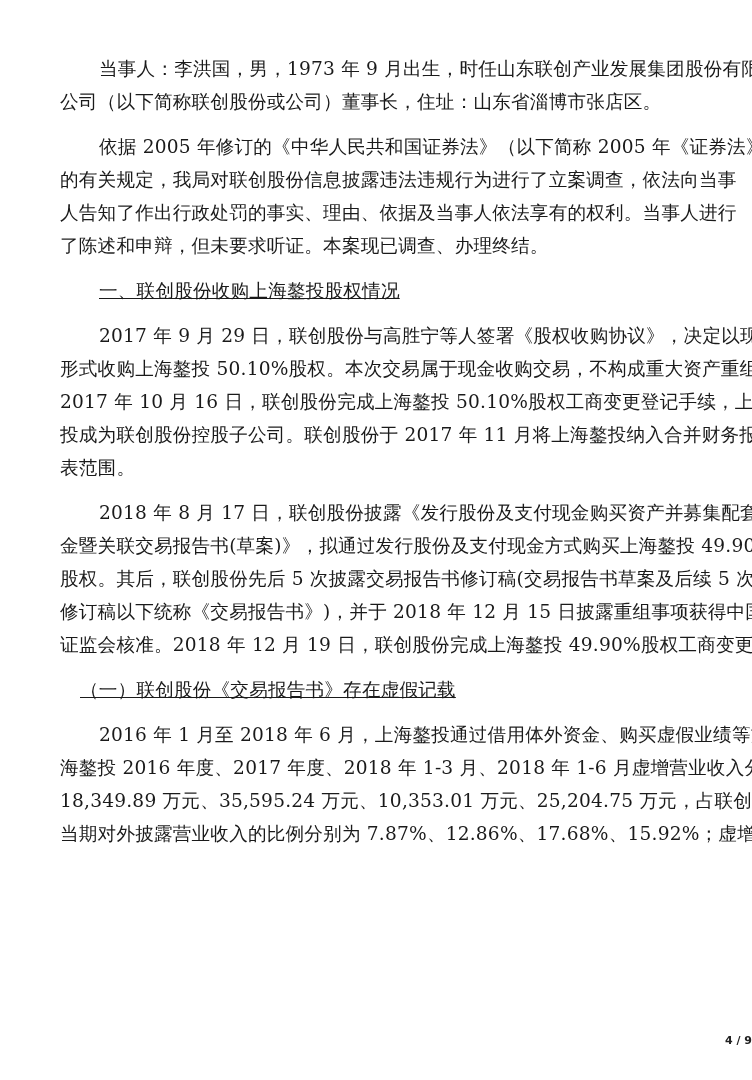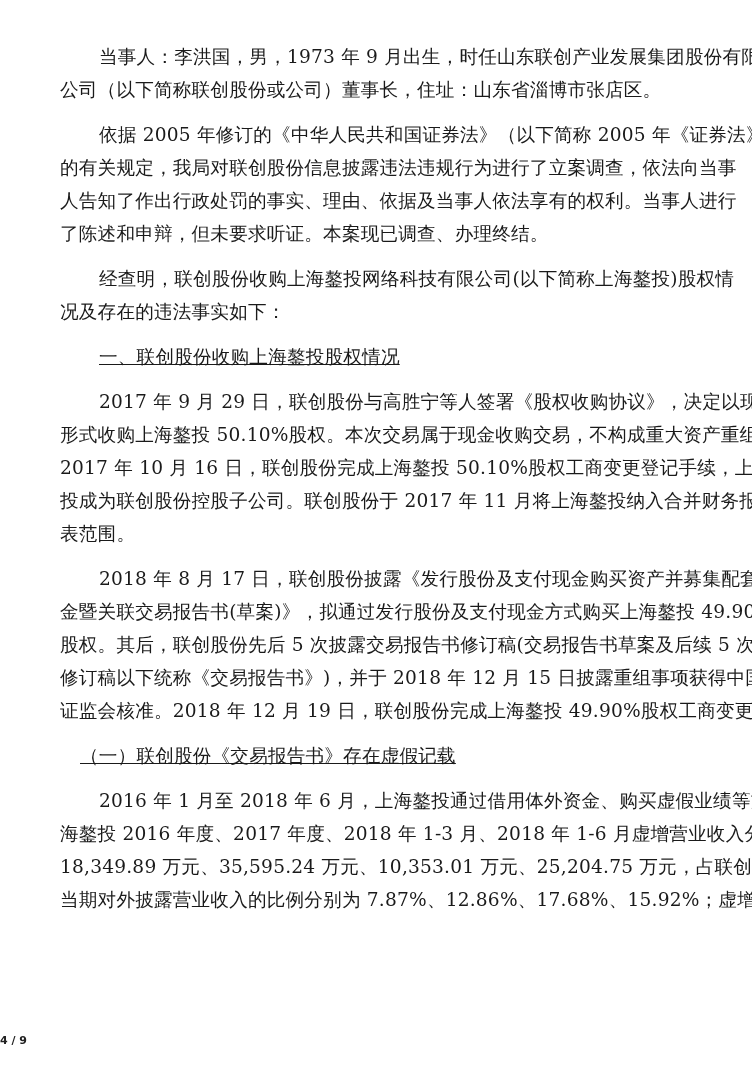--- a/index.html
+++ b/index.html
@@ -15,21 +15,21 @@
       font-family: "DejaVu Serif", "Liberation Serif", serif;
       color: #1a1a1a;
     }
     .page {
       position: absolute;
       left: 60px;
       top: 40px;
       width: 612px;
     }
     .para {
-      margin: 0 0 12px 0;
+      margin: 12px 0 12px 0;
     }
     .line {
       display: block;
       height: 33px;
       line-height: 33px;
       font-size: 18.6px;
       white-space: nowrap;
       text-align: justify;
       text-align-last: justify;
       letter-spacing: 0.2px;
@@ -42,21 +42,21 @@
     }
     .heading .line {
       text-align-last: left;
       text-decoration: underline;
     }
     .footer {
       position: absolute;
       left: 0;
       width: 752px;
       top: 1034px;
-      text-align: left;
+      text-align: right;
       font-family: "DejaVu Sans", "Liberation Sans", sans-serif;
       font-weight: bold;
       font-size: 11px;
       color: #222;
     }
   </style>
 </head>
 <body>
 
 <div class="page">
@@ -66,24 +66,20 @@
     <span class="line last">公司（以下简称联创股份或公司）董事长，住址：山东省淄博市张店区。</span>
   </div>
 
   <div class="para">
     <span class="line indent">依据 2005 年修订的《中华人民共和国证券法》（以下简称 2005 年《证券法》）</span>
     <span class="line">的有关规定，我局对联创股份信息披露违法违规行为进行了立案调查，依法向当事</span>
     <span class="line">人告知了作出行政处罚的事实、理由、依据及当事人依法享有的权利。当事人进行</span>
     <span class="line last">了陈述和申辩，但未要求听证。本案现已调查、办理终结。</span>
   </div>
 
-  <div class="para">
-    <span class="line indent">经查明，联创股份收购上海鏊投网络科技有限公司(以下简称上海鏊投)股权情</span>
-    <span class="line last">况及存在的违法事实如下：</span>
-  </div>
 
   <div class="para heading">
     <span class="line indent last">一、联创股份收购上海鏊投股权情况</span>
   </div>
 
   <div class="para">
     <span class="line indent">2017 年 9 月 29 日，联创股份与高胜宁等人签署《股权收购协议》，决定以现金</span>
     <span class="line">形式收购上海鏊投 50.10%股权。本次交易属于现金收购交易，不构成重大资产重组。</span>
     <span class="line">2017 年 10 月 16 日，联创股份完成上海鏊投 50.10%股权工商变更登记手续，上海鏊</span>
     <span class="line">投成为联创股份控股子公司。联创股份于 2017 年 11 月将上海鏊投纳入合并财务报</span>

